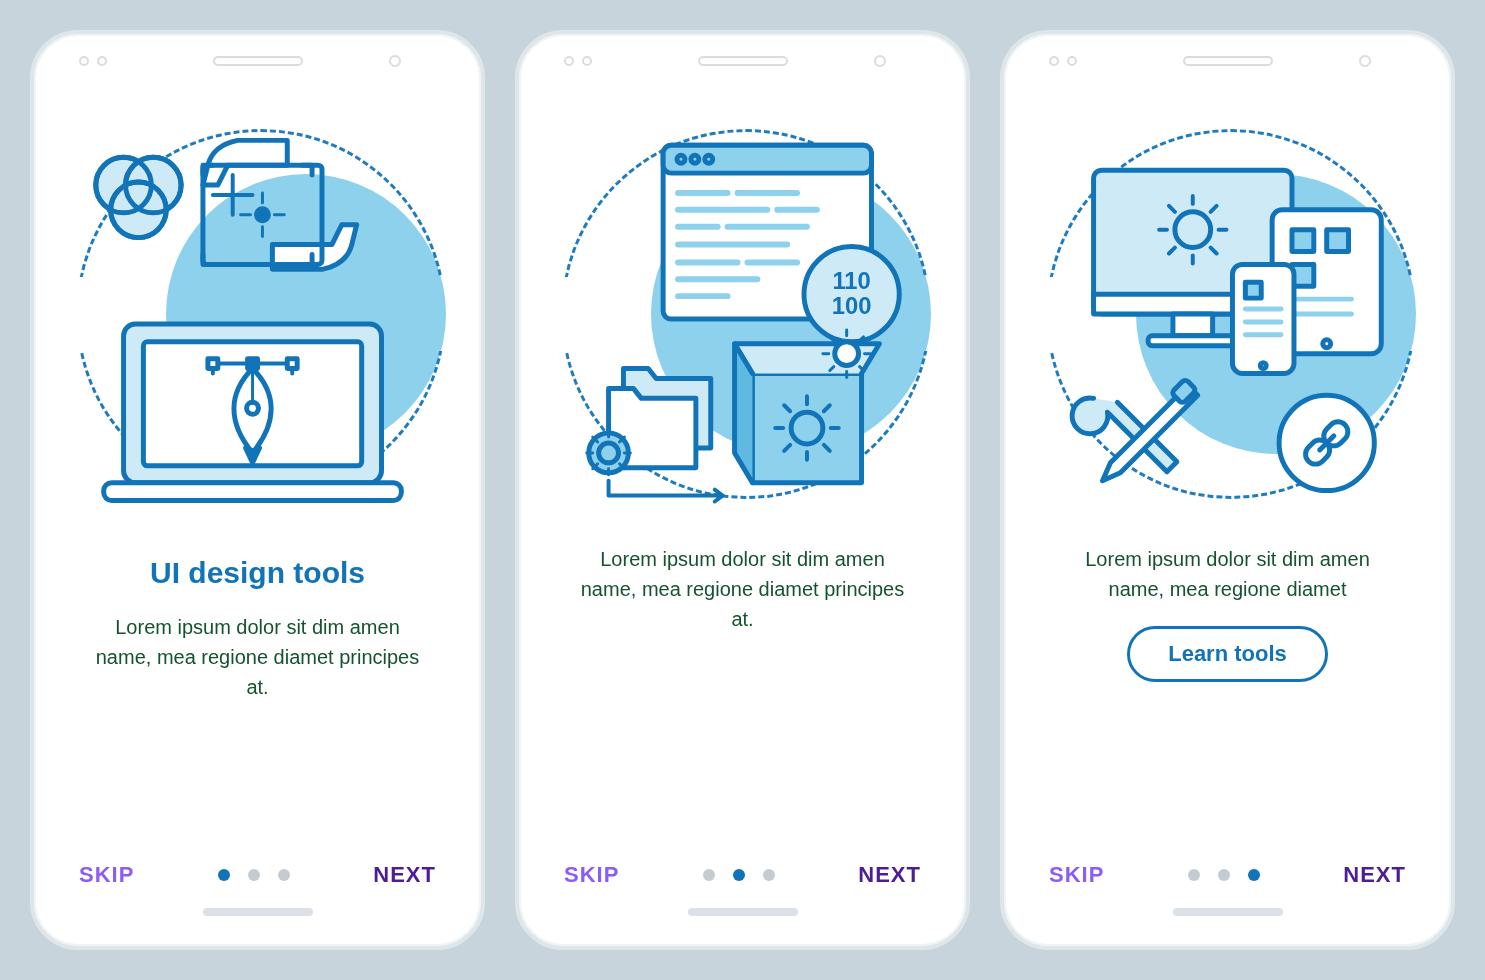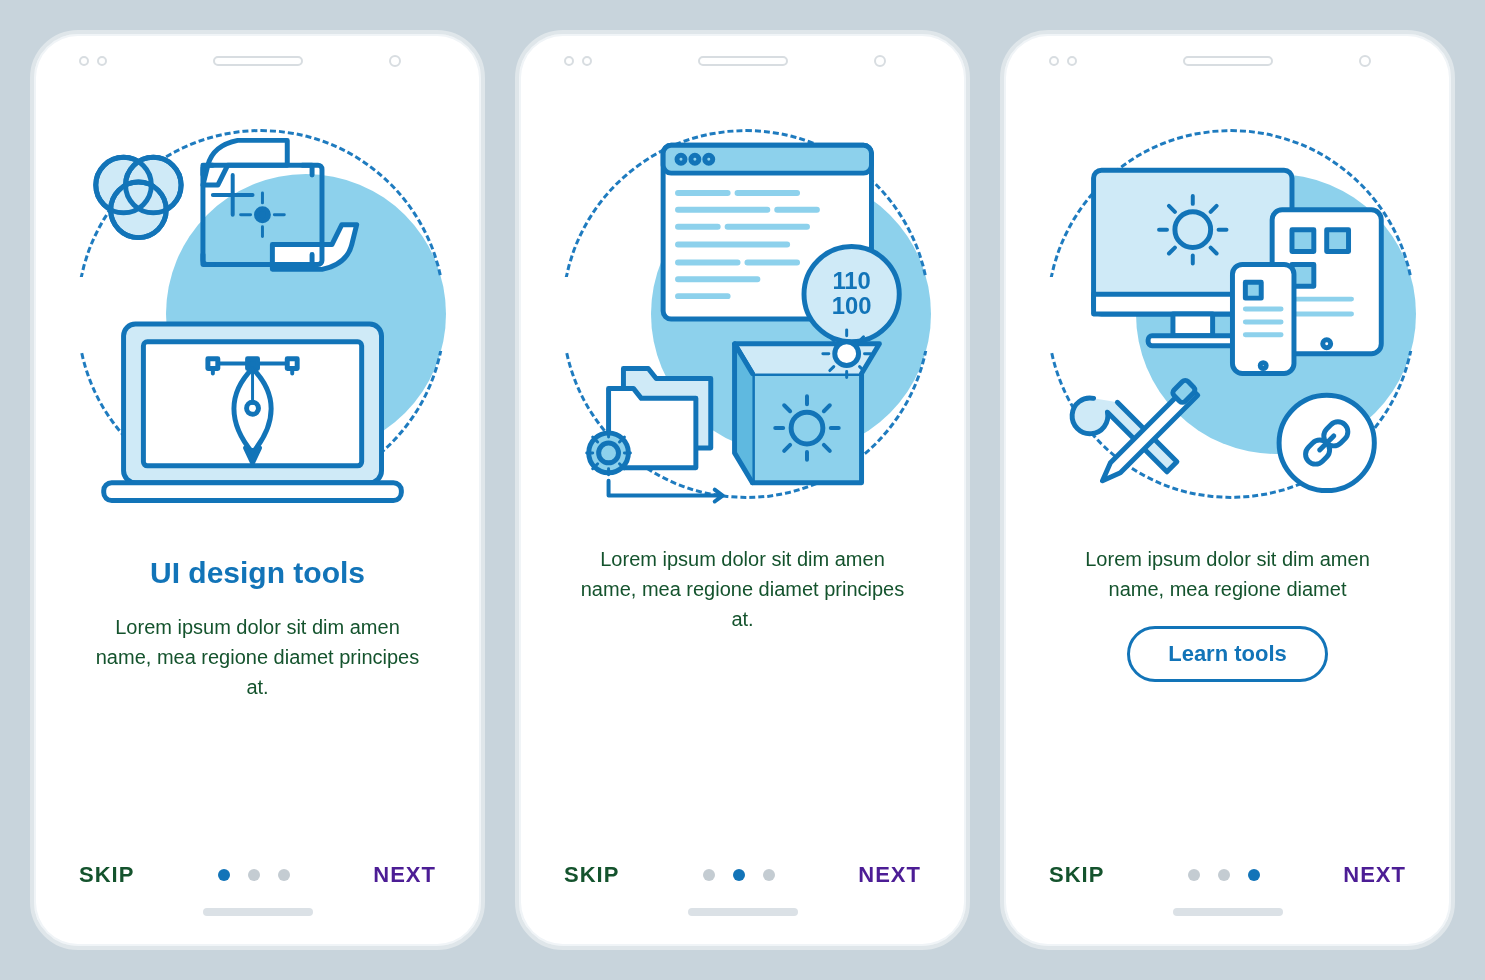--- a/index.html
+++ b/index.html
@@ -124,21 +124,21 @@
     align-items: center;
     margin-top: auto;
     padding: 10px 10px 20px 10px;
   }
   .nav-link {
     font-size: 22px;
     font-weight: 600;
     letter-spacing: 1px;
     cursor: pointer;
   }
-  .skip { color: #14532d; }
+  .skip { color: #8b5cf6; }
   .next { color: #4c1d95; }
   .pager {
     display: flex;
     gap: 18px;
   }
   .pg-dot {
     width: 12px; height: 12px;
     border-radius: 50%;
     background: #c4ccd2;
   }

